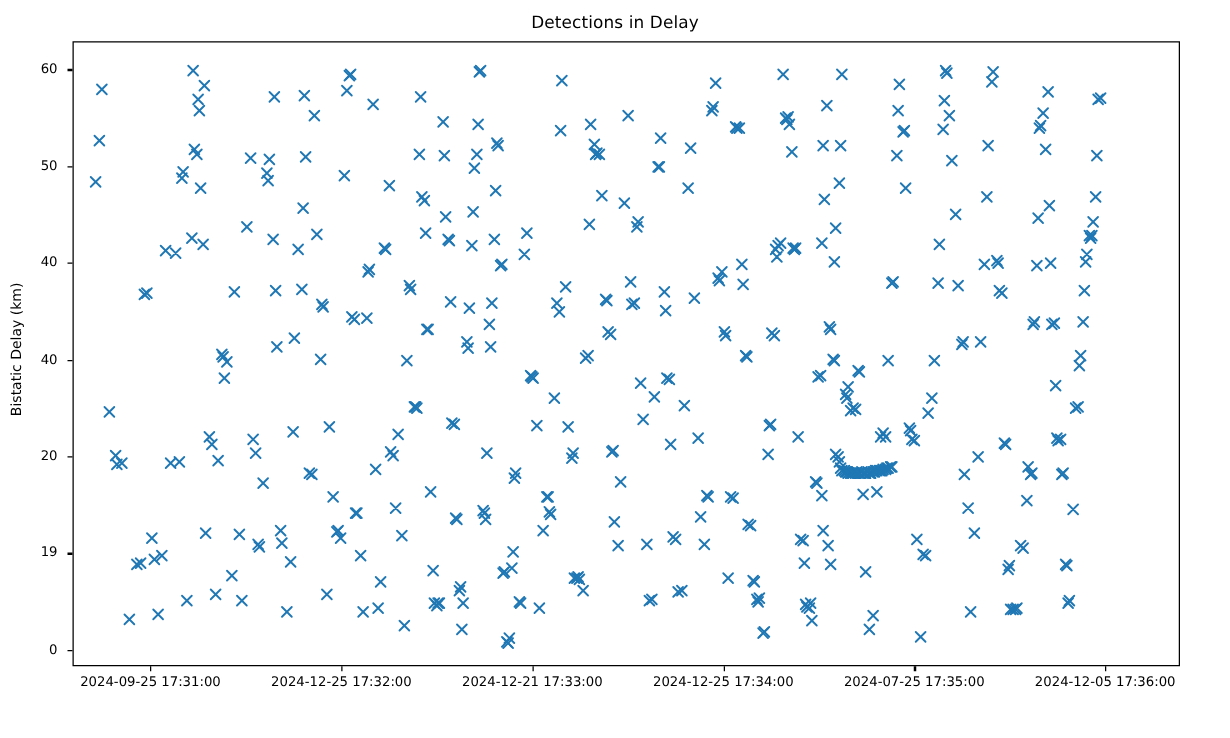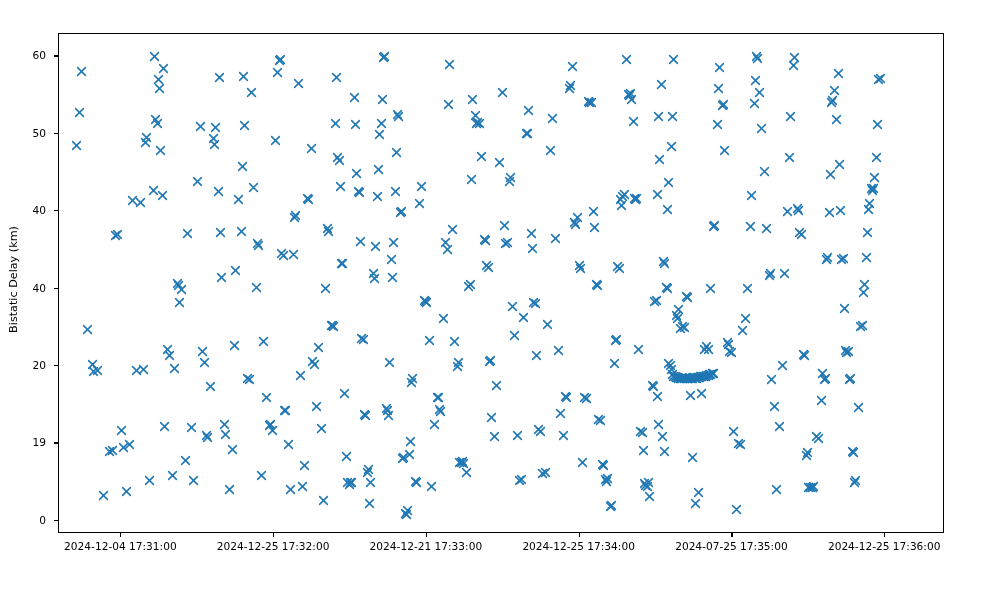--- a/index.html
+++ b/index.html
@@ -112,20 +112,21 @@
     color: #000000;
     transform: rotate(-90deg);
     transform-origin: center center;
   }
 </style>
 </head>
 <body>
 
 <div id="figure">
 
+  <div id="chart-title">Detections in Delay</div>
 
   <div id="plot-frame">
     <div id="scatter-layer">
         <span class="marker" style="left:17.82px;top:111.46px">
           <svg width="11" height="11" viewBox="0 0 11 11">
             <path d="M1.6 1.6 L9.4 9.4 M9.4 1.6 L1.6 9.4" stroke="#1f77b4" stroke-width="1.5" stroke-linecap="round" fill="none"></path>
           </svg>
         </span>
         <span class="marker" style="left:20.37px;top:78.95px">
           <svg width="11" height="11" viewBox="0 0 11 11">
@@ -2530,31 +2531,31 @@
         <span class="marker" style="left:821.08px;top:44.89px">
           <svg width="11" height="11" viewBox="0 0 11 11">
             <path d="M1.6 1.6 L9.4 9.4 M9.4 1.6 L1.6 9.4" stroke="#1f77b4" stroke-width="1.5" stroke-linecap="round" fill="none"></path>
           </svg>
         </span>
       </div>
   </div>
 
   <div id="xtick-layer">
       <div class="tick-x" style="left:120.38px"></div>
-      <div class="ticklabel-x" style="left:120.38px">2024-12-04 17:31:00</div>
+      <div class="ticklabel-x" style="left:120.38px">2024-09-25 17:31:00</div>
       <div class="tick-x" style="left:273.14px"></div>
       <div class="ticklabel-x" style="left:273.14px">2024-12-25 17:32:00</div>
       <div class="tick-x" style="left:425.89px"></div>
       <div class="ticklabel-x" style="left:425.89px">2024-12-21 17:33:00</div>
       <div class="tick-x" style="left:578.65px"></div>
       <div class="ticklabel-x" style="left:578.65px">2024-12-25 17:34:00</div>
       <div class="tick-x" style="left:731.41px"></div>
       <div class="ticklabel-x" style="left:731.41px">2024-07-25 17:35:00</div>
       <div class="tick-x" style="left:884.17px"></div>
-      <div class="ticklabel-x" style="left:884.17px">2024-12-25 17:36:00</div>
+      <div class="ticklabel-x" style="left:884.17px">2024-12-05 17:36:00</div>
     </div>
   <div id="ytick-layer">
       <div class="tick-y" style="top:519.84px"></div>
       <div class="ticklabel-y" style="top:519.84px">0</div>
       <div class="tick-y" style="top:442.44px"></div>
       <div class="ticklabel-y" style="top:442.44px">19</div>
       <div class="tick-y" style="top:365.04px"></div>
       <div class="ticklabel-y" style="top:365.04px">20</div>
       <div class="tick-y" style="top:287.64px"></div>
       <div class="ticklabel-y" style="top:287.64px">40</div>

